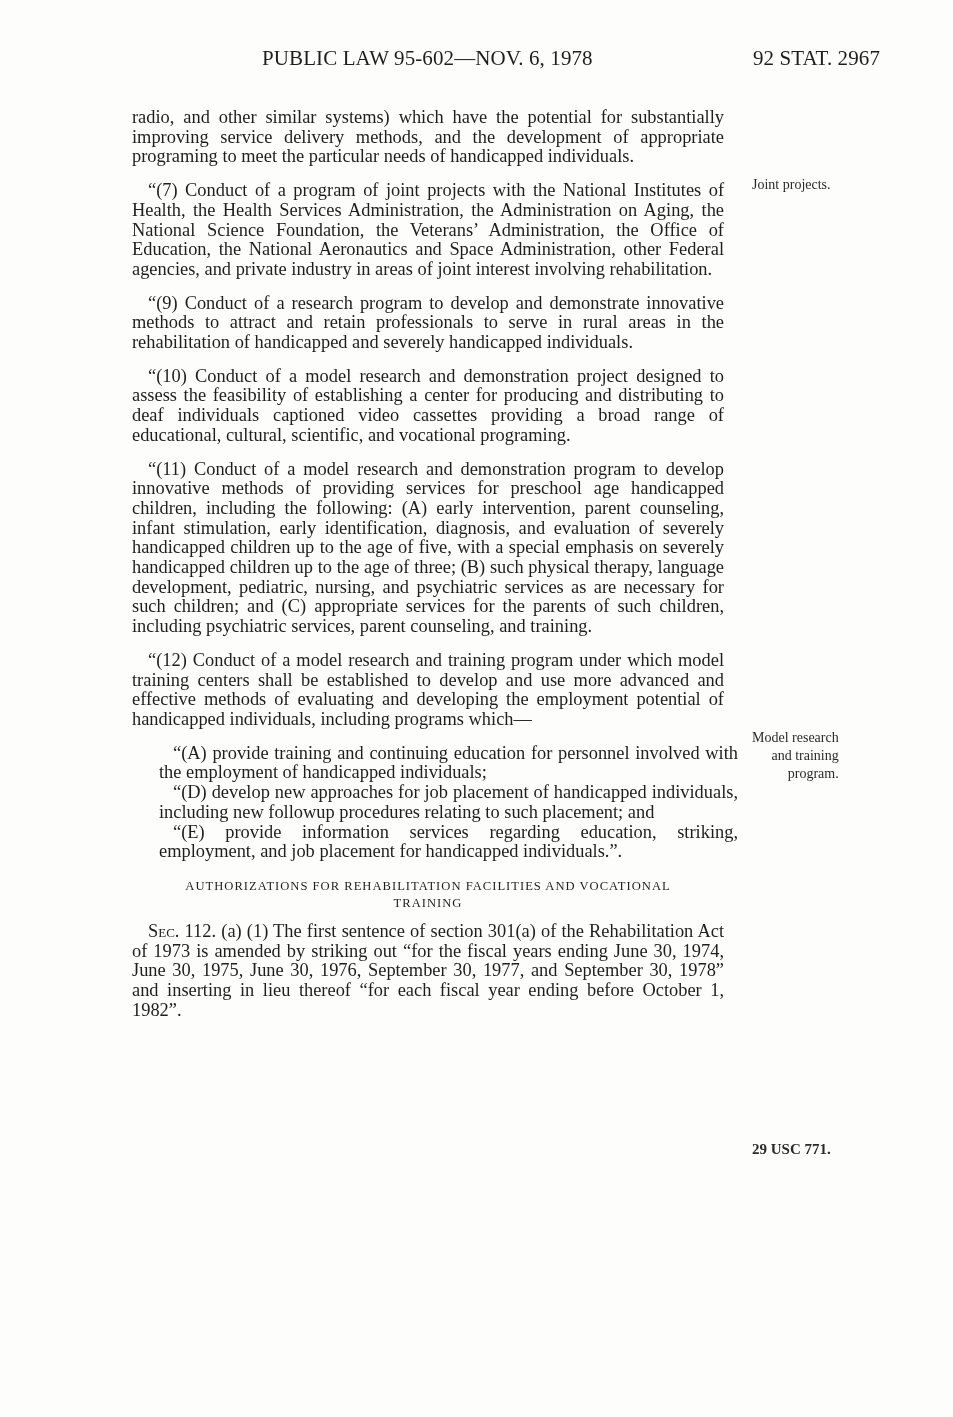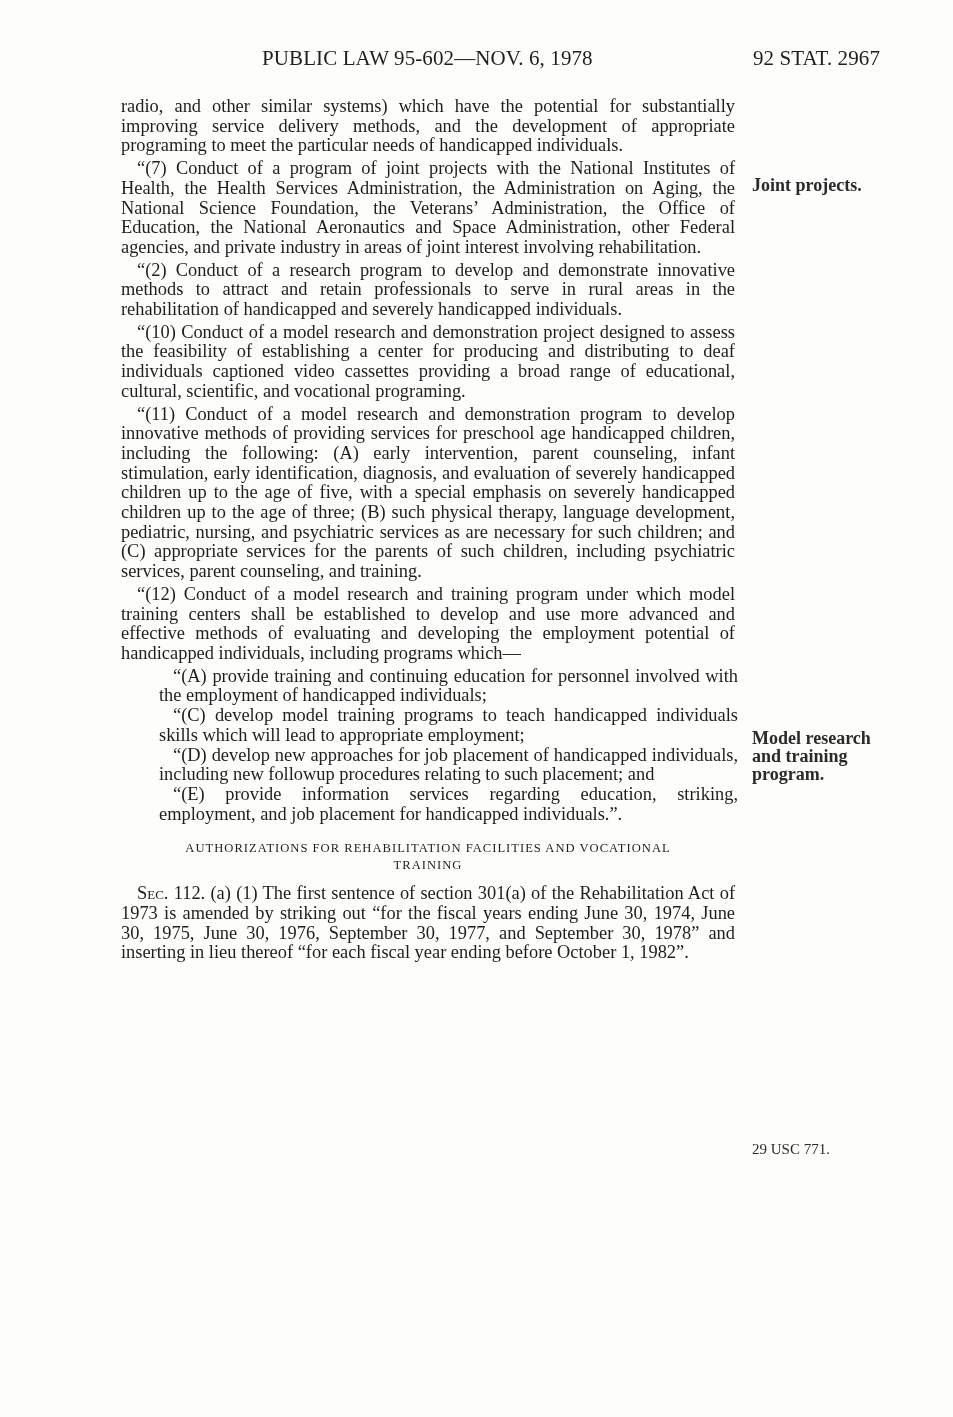--- a/index.html
+++ b/index.html
@@ -13,64 +13,63 @@
       position: absolute; top: 46px; left: 262px; width: 618px;
       font-size: 21px; letter-spacing: 0.1px;
     }
     .header .left { position: absolute; left: 0; top: 0; }
     .header .right { position: absolute; right: 0; top: 0; }
     .body-col {
       position: absolute; left: 118px; top: 94px; width: 620px;
       font-size: 18.4px; line-height: 19.7px; text-align: justify;
       text-justify: inter-word;
     }
-    .p { margin: 3px; text-indent: 0; }
+    .p { margin: 14px; text-indent: 0; }
     .p.ind { text-indent: 16px; }
     .sub { margin: 0 0 0 41px; text-indent: 14px; }
     .heading {
       margin: 16px 0 0 0; text-align: center;
       font-size: 12.6px; letter-spacing: 1px; line-height: 17px;
       font-variant: small-caps; text-transform: uppercase;
     }
     .heading .h2 { display:block; }
     .sec { margin-top: 10px; }
     .sc { font-variant: small-caps; }
     .margin-note {
-      position: absolute; left: 752px; font-size: 18px; line-height: 18px;
-      font-weight: bold; color: #2a2a2a;
+      position: absolute; left: 752px; font-size: 14px; line-height: 18px;
+      font-weight: normal; color: #2a2a2a;
     }
-    .margin-note.normal { font-weight: normal; font-size: 15px; }
+    .margin-note.normal { font-weight: bold; font-size: 15px; }
   </style>
 </head>
 <body>
 
 <div class="header">
   <span class="left">PUBLIC LAW 95-602—NOV. 6, 1978</span>
   <span class="right">92 STAT. 2967</span>
 </div>
 
 <div class="body-col">
   <p class="p">radio, and other similar systems) which have the potential for substantially improving service delivery methods, and the development of appropriate programing to meet the particular needs of handicapped individuals.</p>
   <p class="p ind">“(7) Conduct of a program of joint projects with the National Institutes of Health, the Health Services Administration, the Administration on Aging, the National Science Foundation, the Veterans’ Administration, the Office of Education, the National Aeronautics and Space Administration, other Federal agencies, and private industry in areas of joint interest involving rehabilitation.</p>
-  <p class="p ind">“(2) Conduct of a research program to develop and demonstrate innovative methods to attract and retain professionals to serve in rural areas in the rehabilitation of handicapped and severely handicapped individuals.</p>
+  <p class="p ind">“(9) Conduct of a research program to develop and demonstrate innovative methods to attract and retain professionals to serve in rural areas in the rehabilitation of handicapped and severely handicapped individuals.</p>
   <p class="p ind">“(10) Conduct of a model research and demonstration project designed to assess the feasibility of establishing a center for producing and distributing to deaf individuals captioned video cassettes providing a broad range of educational, cultural, scientific, and vocational programing.</p>
   <p class="p ind">“(11) Conduct of a model research and demonstration program to develop innovative methods of providing services for preschool age handicapped children, including the following: (A) early intervention, parent counseling, infant stimulation, early identification, diagnosis, and evaluation of severely handicapped children up to the age of five, with a special emphasis on severely handicapped children up to the age of three; (B) such physical therapy, language development, pediatric, nursing, and psychiatric services as are necessary for such children; and (C) appropriate services for the parents of such children, including psychiatric services, parent counseling, and training.</p>
   <p class="p ind">“(12) Conduct of a model research and training program under which model training centers shall be established to develop and use more advanced and effective methods of evaluating and developing the employment potential of handicapped individuals, including programs which—</p>
   <p class="sub">“(A) provide training and continuing education for personnel involved with the employment of handicapped individuals;</p>
-  <p class="sub">“(C) develop model training programs to teach handicapped individuals skills which will lead to appropriate employment;</p>
   <p class="sub">“(D) develop new approaches for job placement of handicapped individuals, including new followup procedures relating to such placement; and</p>
   <p class="sub">“(E) provide information services regarding education, striking, employment, and job placement for handicapped individuals.”.</p>
 
   <div class="heading">
     <span class="h2">AUTHORIZATIONS FOR REHABILITATION FACILITIES AND VOCATIONAL</span>
     <span class="h2">TRAINING</span>
   </div>
 
   <p class="p ind sec"><span class="sc">Sec. 112.</span><span> (a) (1) The first sentence of section 301(a) of the Rehabilitation Act of 1973 is amended by striking out “for the fiscal years ending June 30, 1974, June 30, 1975, June 30, 1976, September 30, 1977, and September 30, 1978” and inserting in lieu thereof “for each fiscal year ending before October 1, 1982”.</span></p>
 </div>
 
 <div class="margin-note" style="top:176px;">Joint projects.</div>
-<div class="margin-note" style="top:729px;">
+<div class="margin-note" style="top:729px;text-align:right;">
   <div>Model research</div>
   <div>and training</div>
   <div>program.</div>
 </div>
 <div class="margin-note normal" style="top:1140px;">29 USC 771.</div>
 
 </body></html>

